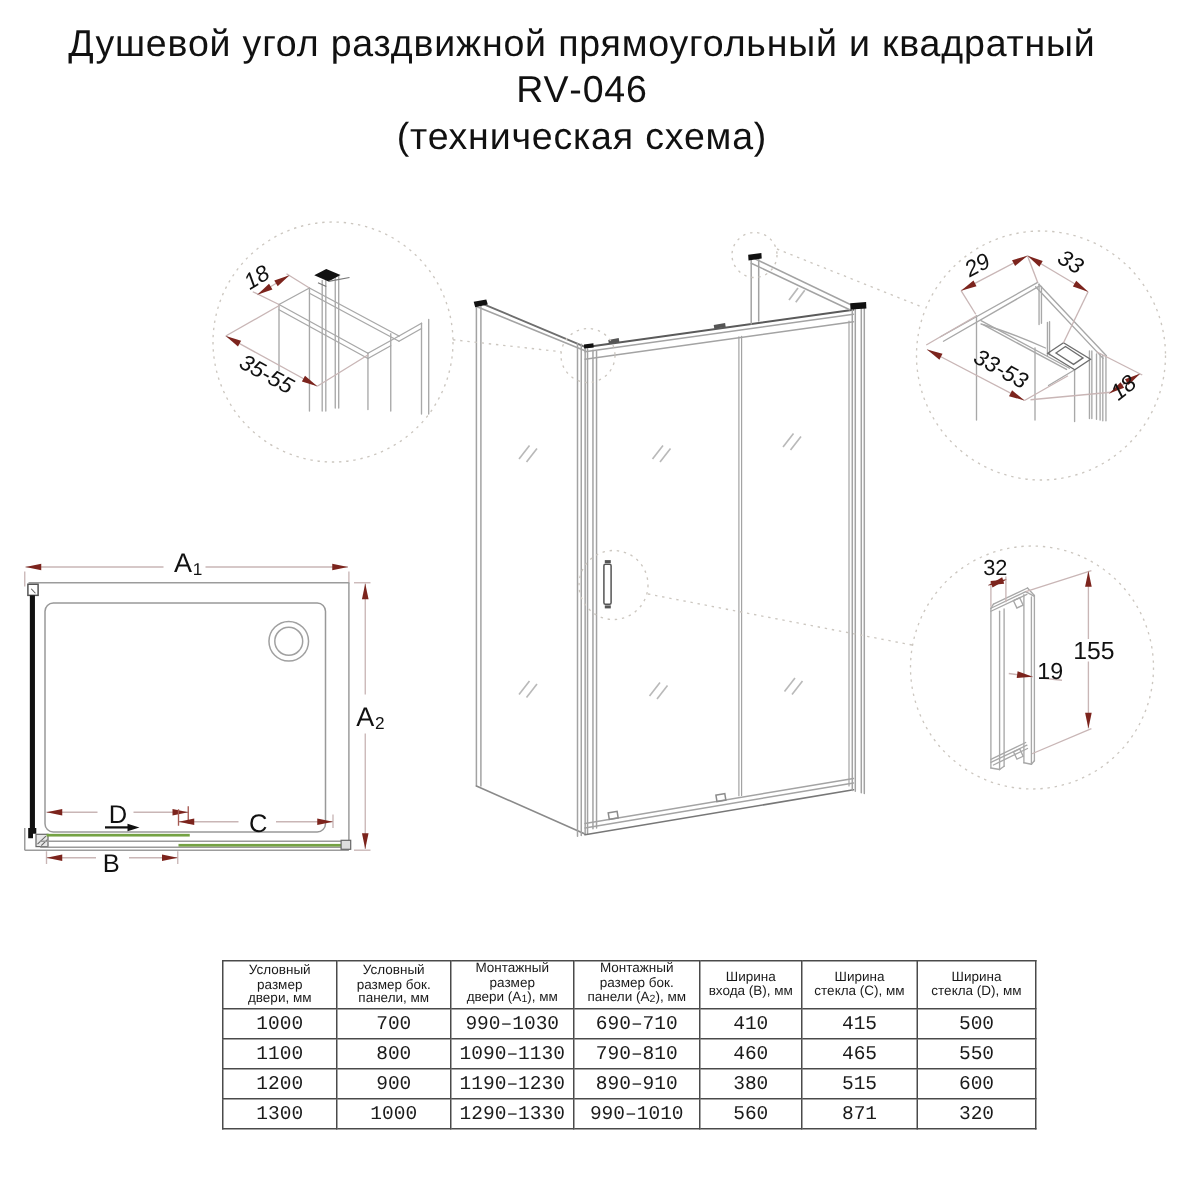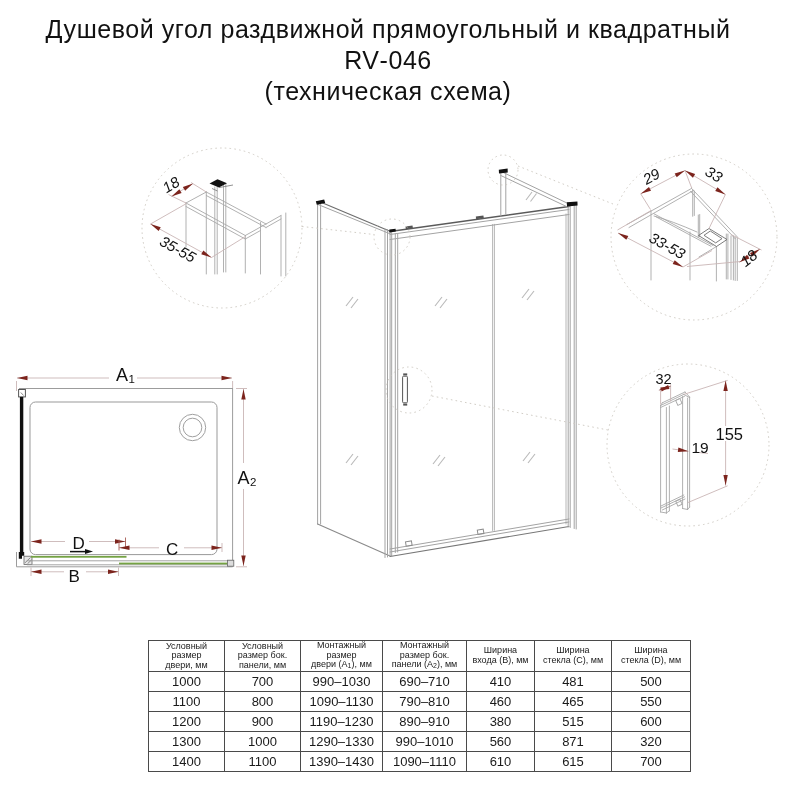--- a/index.html
+++ b/index.html
@@ -3,21 +3,21 @@
 <meta charset="utf-8">
 <style>
   html,body{margin:0;padding:0;background:#fff;}
   body{width:800px;height:800px;position:relative;font-family:"Liberation Sans",sans-serif;overflow:hidden;}
   #title{position:absolute;left:0;top:14px;width:776px;text-align:center;color:#111;
          font-size:25px;line-height:31px;letter-spacing:0.55px;}
   svg{position:absolute;left:0;top:0;}
   table{position:absolute;left:148px;top:640px;border-collapse:collapse;table-layout:fixed;padding-left:21px;}
   td{border:1px solid #4a4a4a;text-align:center;vertical-align:middle;color:#1a1a1a;padding:0;}
   .hd td{height:28px;font-size:9px;line-height:9.5px;}
-  .dr td{height:19px;font-size:13px;}
+  .dr td{height:19px;font-size:13px;font-family:Liberation Mono, monospace;}
   sub{font-size:7px;vertical-align:-1px;}
 </style>
 </head>
 <body>
 
 <div id="title">Душевой угол раздвижной прямоугольный и квадратный RV‑046<br>(техническая схема)</div>
 
 <svg width="800" height="800" viewBox="0 0 800 800">
 <defs>
   <path id="arr" d="M0,0 L-10.5,2.2 L-10.5,-2.2 Z" fill="#7c241d"></path>
@@ -448,21 +448,21 @@
   <td>Ширина<br>стекла (C), мм</td>
   <td>Ширина<br>стекла (D), мм</td>
 </tr>
 
 <tr class="dr">
         <td>1000</td>
         <td>700</td>
         <td>990–1030</td>
         <td>690–710</td>
         <td>410</td>
-        <td>481</td>
+        <td>415</td>
         <td>500</td>
       </tr>
 
 <tr class="dr">
         <td>1100</td>
         <td>800</td>
         <td>1090–1130</td>
         <td>790–810</td>
         <td>460</td>
         <td>465</td>
@@ -482,24 +482,15 @@
 <tr class="dr">
         <td>1300</td>
         <td>1000</td>
         <td>1290–1330</td>
         <td>990–1010</td>
         <td>560</td>
         <td>871</td>
         <td>320</td>
       </tr>
 
-<tr class="dr">
-        <td>1400</td>
-        <td>1100</td>
-        <td>1390–1430</td>
-        <td>1090–1110</td>
-        <td>610</td>
-        <td>615</td>
-        <td>700</td>
-      </tr>
 
 </tbody>
   </table>
 
 </body></html>

